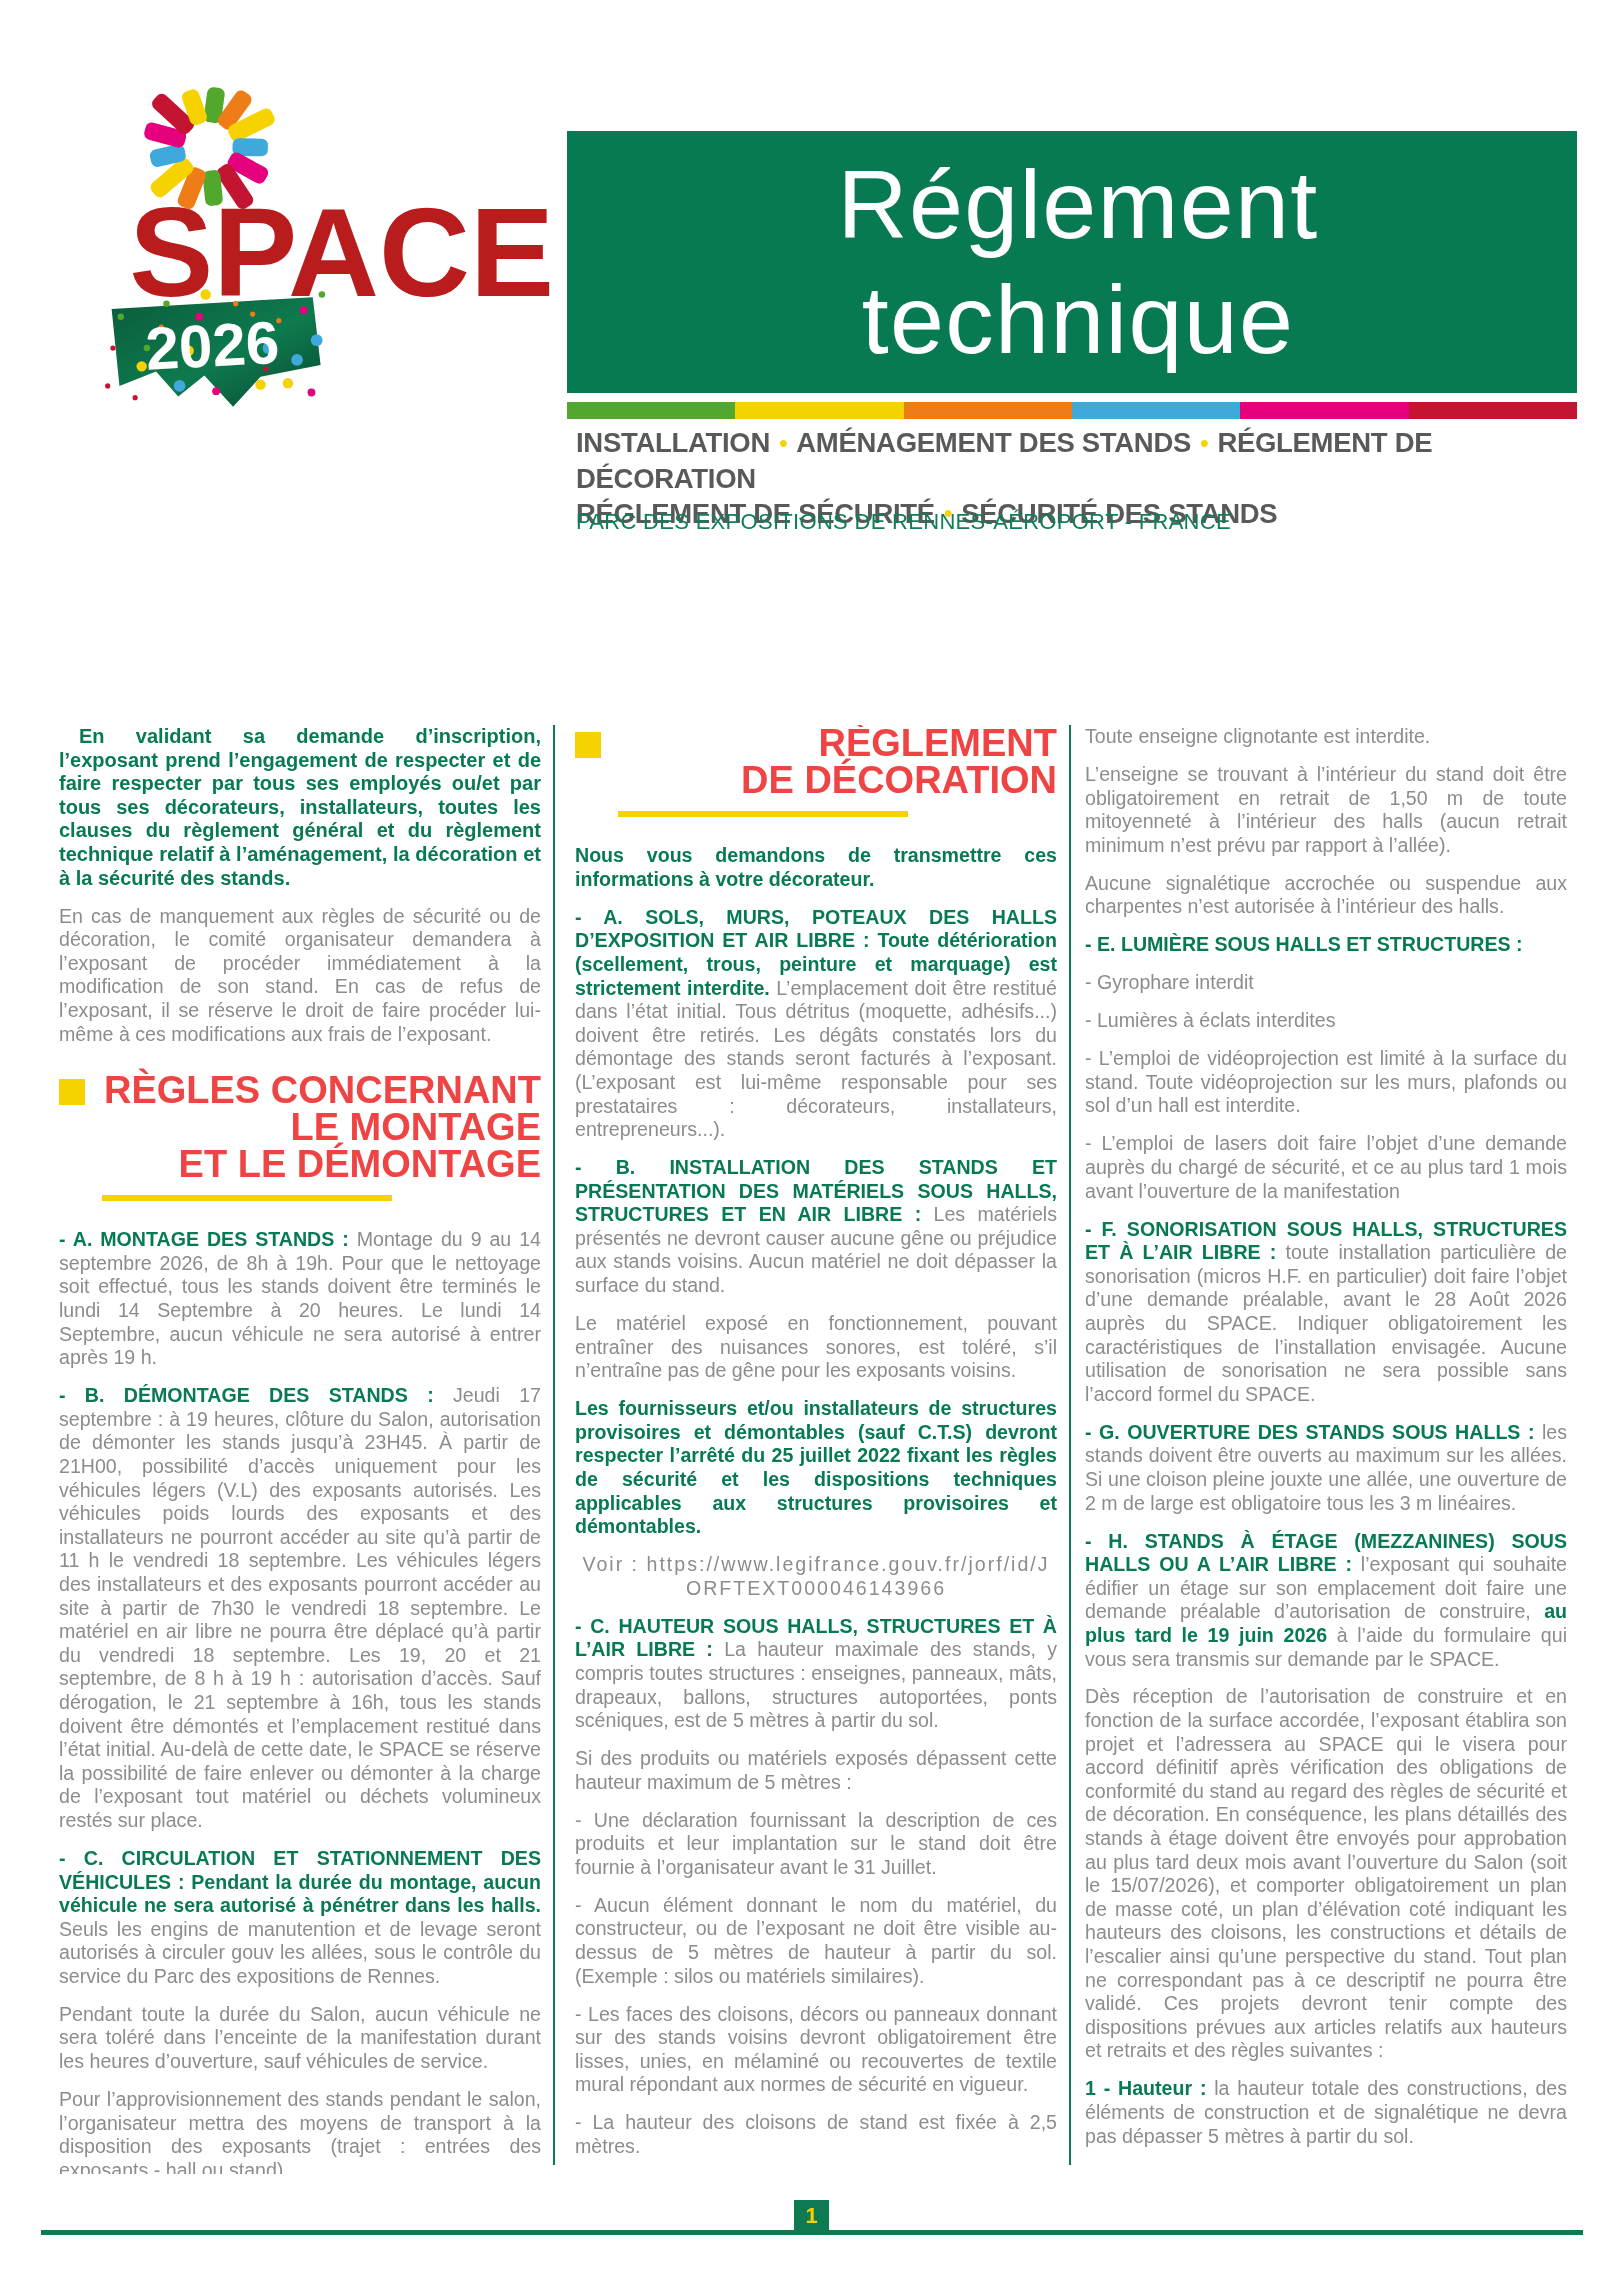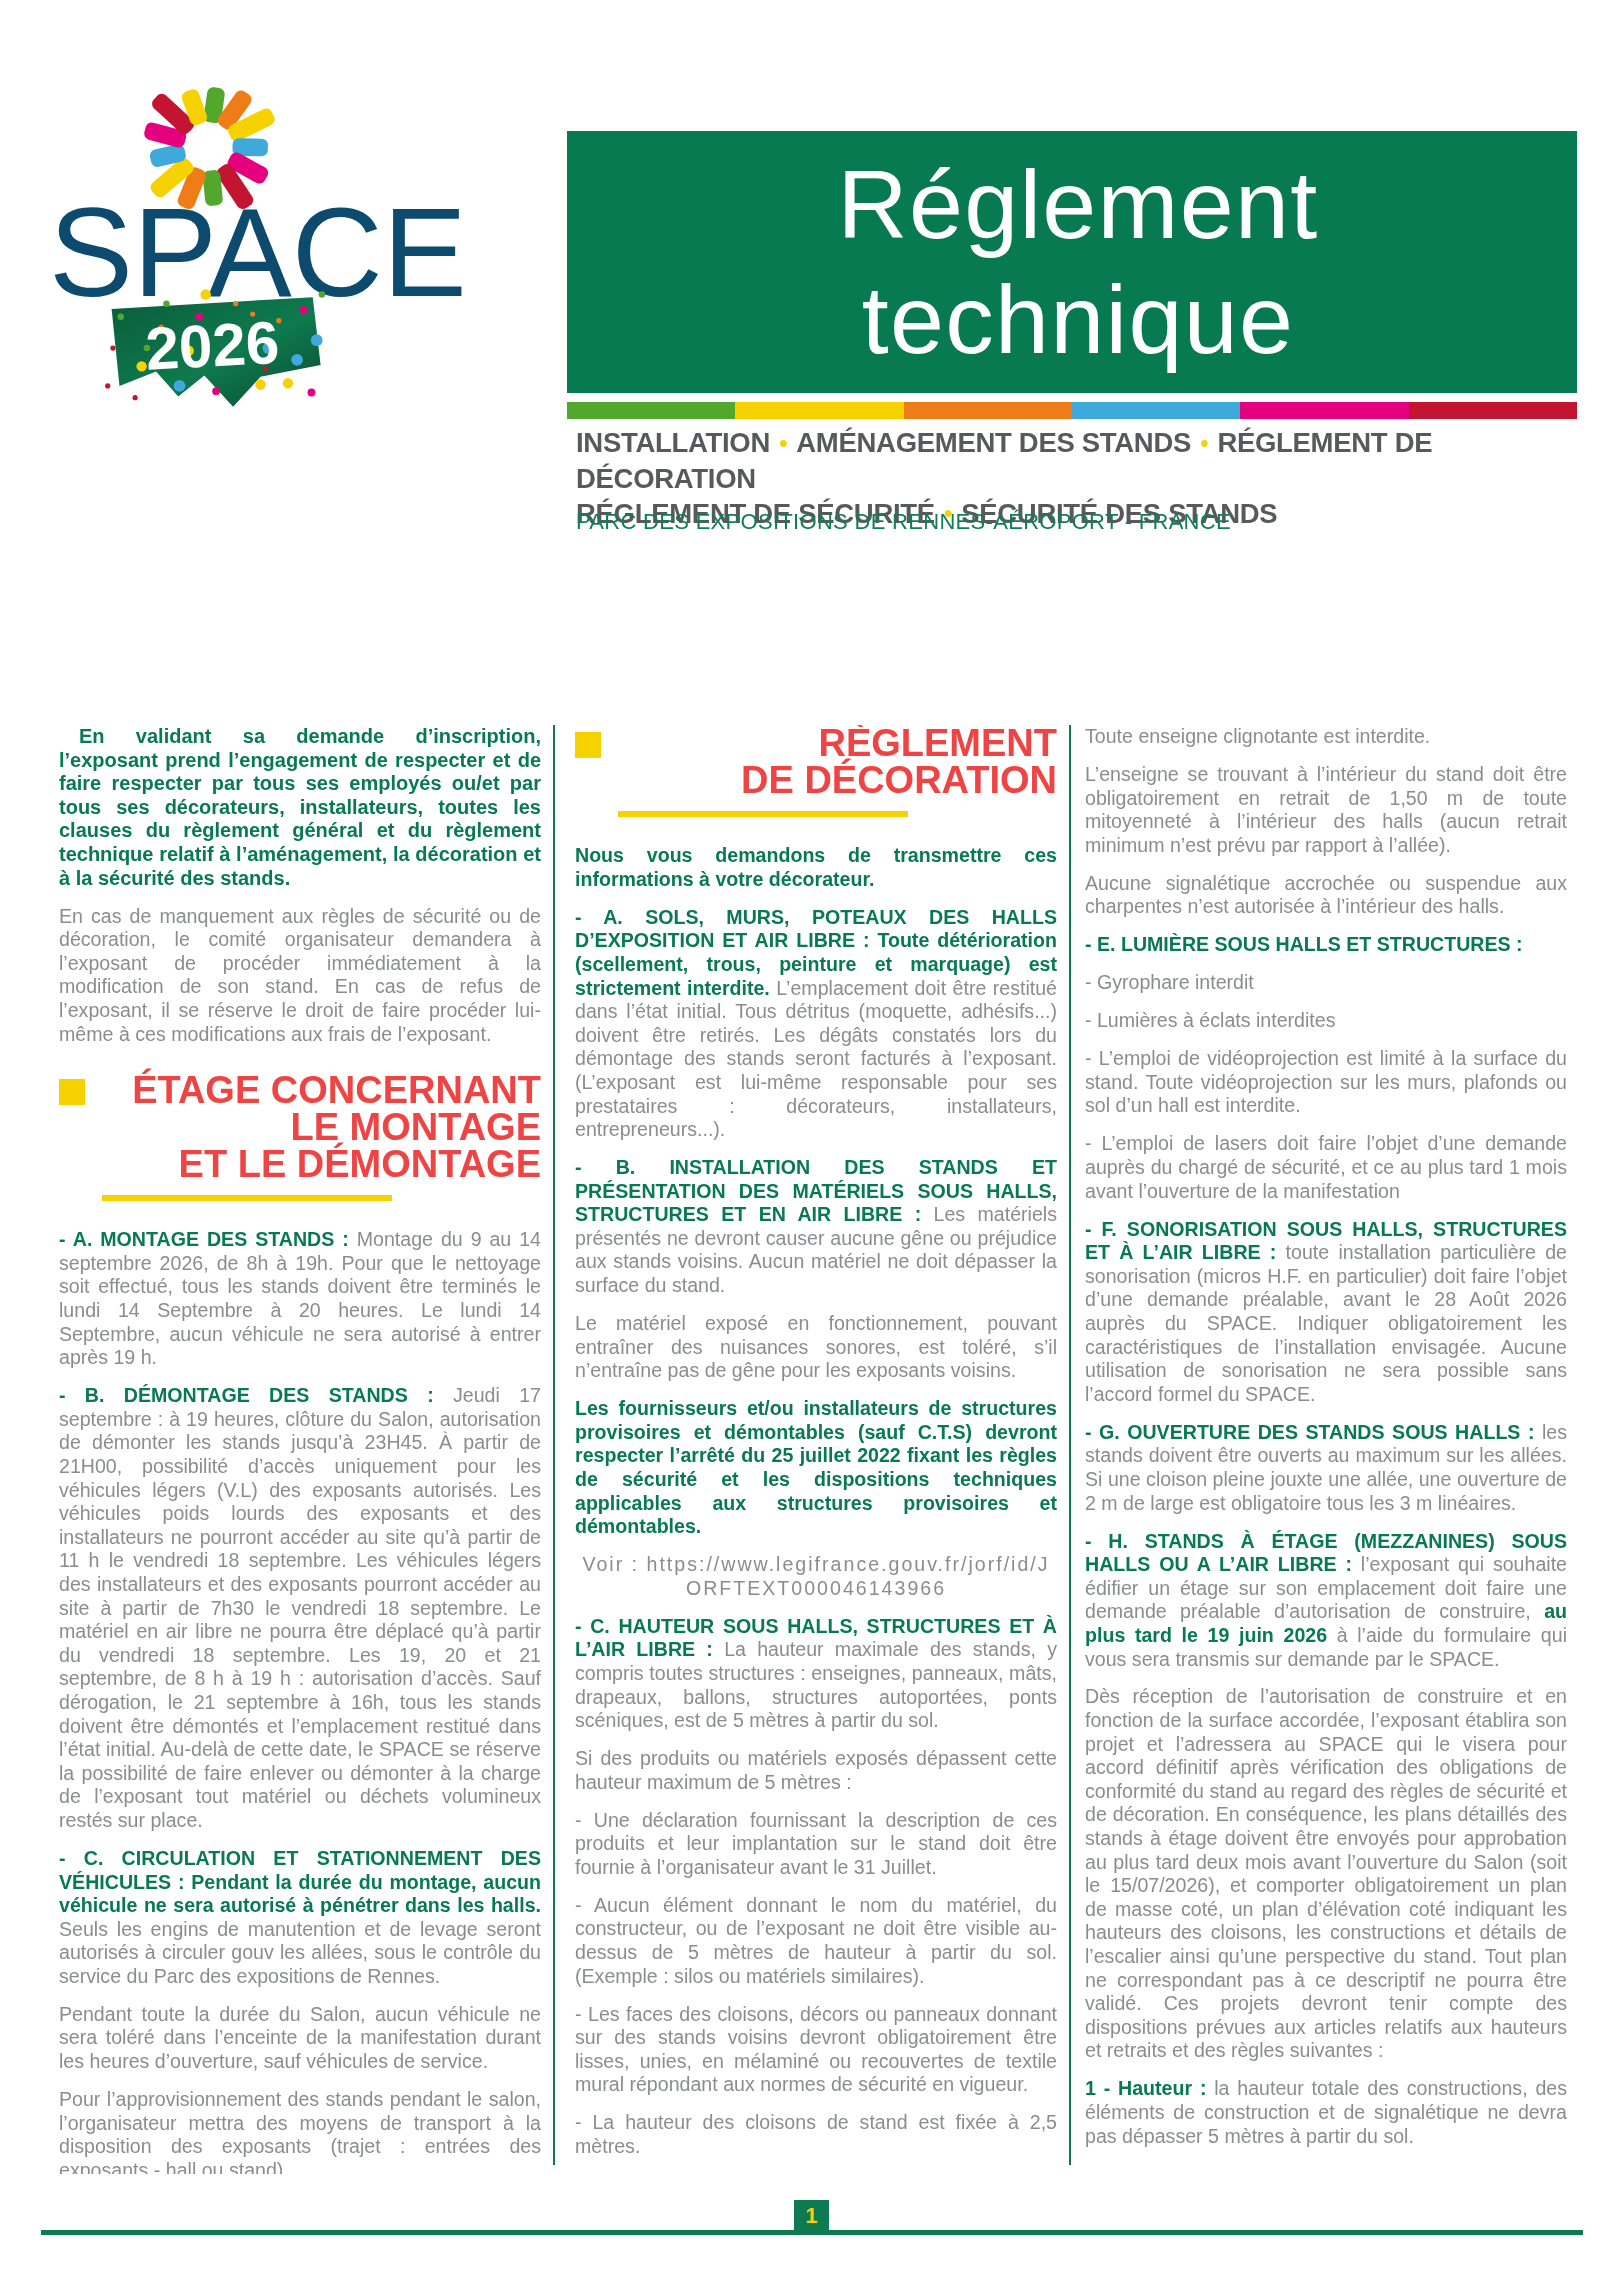--- a/index.html
+++ b/index.html
@@ -6,22 +6,22 @@
   html,body { background:#ffffff; }
   .page {
     position:relative; width:1623px; height:2295px; background:#fff;
     overflow:hidden; font-family:"Liberation Sans", sans-serif;
   }
 
   
   .logo { position:absolute; left:49px; top:77px; width:505px; height:399px; }
   .starburst { position:absolute; left:90px; top:0; width:139px; height:139px; }
   .logo-word {
-    position:absolute; left:0; top:110px; width:505px; text-align:left;
-    font-size:126px; font-weight:400; color:#0c4a6e; letter-spacing:0px; line-height:131px;
+    position:absolute; left:0; top:110px; width:505px; text-align:right;
+    font-size:126px; font-weight:700; color:#b91c1c; letter-spacing:0px; line-height:131px;
   }
   .banner-svg { position:absolute; left:52px; top:211px; width:225px; height:128px; }
 
   
   .title-box {
     position:absolute; left:567px; top:131px; width:1010px; height:262px;
     background:#077a52; color:#ffffff; display:flex; flex-direction:column;
     align-items:center; justify-content:center;padding-left:12px;
   }
   .title-line { font-size:97px; line-height:115px; font-weight:400; letter-spacing:1.3px; }
@@ -154,21 +154,21 @@
     </div>
   </div>
 
   <div class="venue">PARC DES EXPOSITIONS DE RENNES-AÉROPORT - FRANCE</div>
 
   <section class="col col-1">
       <p class="para"><span class="seg-lead">En validant sa demande d’inscription, l’exposant prend l’engagement de respecter et de faire respecter par tous ses employés ou/et par tous ses décorateurs, installateurs, toutes les clauses du règlement général et du règlement technique relatif à l’aménagement, la décoration et à la sécurité des stands.</span></p>
       <p class="para"><span class="seg-body">En cas de manquement aux règles de sécurité ou de décoration, le comité organisateur demandera à l’exposant de procéder immédiatement à la modification de son stand. En cas de refus de l’exposant, il se réserve le droit de faire procéder lui-même à ces modifications aux frais de l’exposant.</span></p>
       <h2 class="section">
         <span class="sq"></span>
-        <span class="section-line">ÉTAGE CONCERNANT</span>
+        <span class="section-line">RÈGLES CONCERNANT</span>
         <span class="section-line">LE MONTAGE</span>
         <span class="section-line">ET LE DÉMONTAGE</span>
         <span class="underline"></span>
       </h2>
       <p class="para"><span class="seg-green">- A. MONTAGE DES STANDS : </span><span class="seg-body">Montage du 9 au 14 septembre 2026, de 8h à 19h. Pour que le nettoyage soit effectué, tous les stands doivent être terminés le lundi 14 Septembre à 20 heures. Le lundi 14 Septembre, aucun véhicule ne sera autorisé à entrer après 19 h.</span></p>
       <p class="para"><span class="seg-green">- B. DÉMONTAGE DES STANDS : </span><span class="seg-body">Jeudi 17 septembre : à 19 heures, clôture du Salon, autorisation de démonter les stands jusqu’à 23H45. À partir de 21H00, possibilité d’accès uniquement pour les véhicules légers (V.L) des exposants autorisés. Les véhicules poids lourds des exposants et des installateurs ne pourront accéder au site qu’à partir de 11 h le vendredi 18 septembre. Les véhicules légers des installateurs et des exposants pourront accéder au site à partir de 7h30 le vendredi 18 septembre. Le matériel en air libre ne pourra être déplacé qu’à partir du vendredi 18 septembre. Les 19, 20 et 21 septembre, de 8 h à 19 h : autorisation d’accès. Sauf dérogation, le 21 septembre à 16h, tous les stands doivent être démontés et l’emplacement restitué dans l’état initial. Au-delà de cette date, le SPACE se réserve la possibilité de faire enlever ou démonter à la charge de l’exposant tout matériel ou déchets volumineux restés sur place.</span></p>
       <p class="para"><span class="seg-green">- C. CIRCULATION ET STATIONNEMENT DES VÉHICULES : Pendant la durée du montage, aucun véhicule ne sera autorisé à pénétrer dans les halls. </span><span class="seg-body">Seuls les engins de manutention et de levage seront autorisés à circuler gouv les allées, sous le contrôle du service du Parc des expositions de Rennes.</span></p>
       <p class="para"><span class="seg-body">Pendant toute la durée du Salon, aucun véhicule ne sera toléré dans l’enceinte de la manifestation durant les heures d’ouverture, sauf véhicules de service.</span></p>
       <p class="para"><span class="seg-body">Pour l’approvisionnement des stands pendant le salon, l’organisateur mettra des moyens de transport à la disposition des exposants (trajet : entrées des exposants - hall ou stand).</span></p>
     </section>

